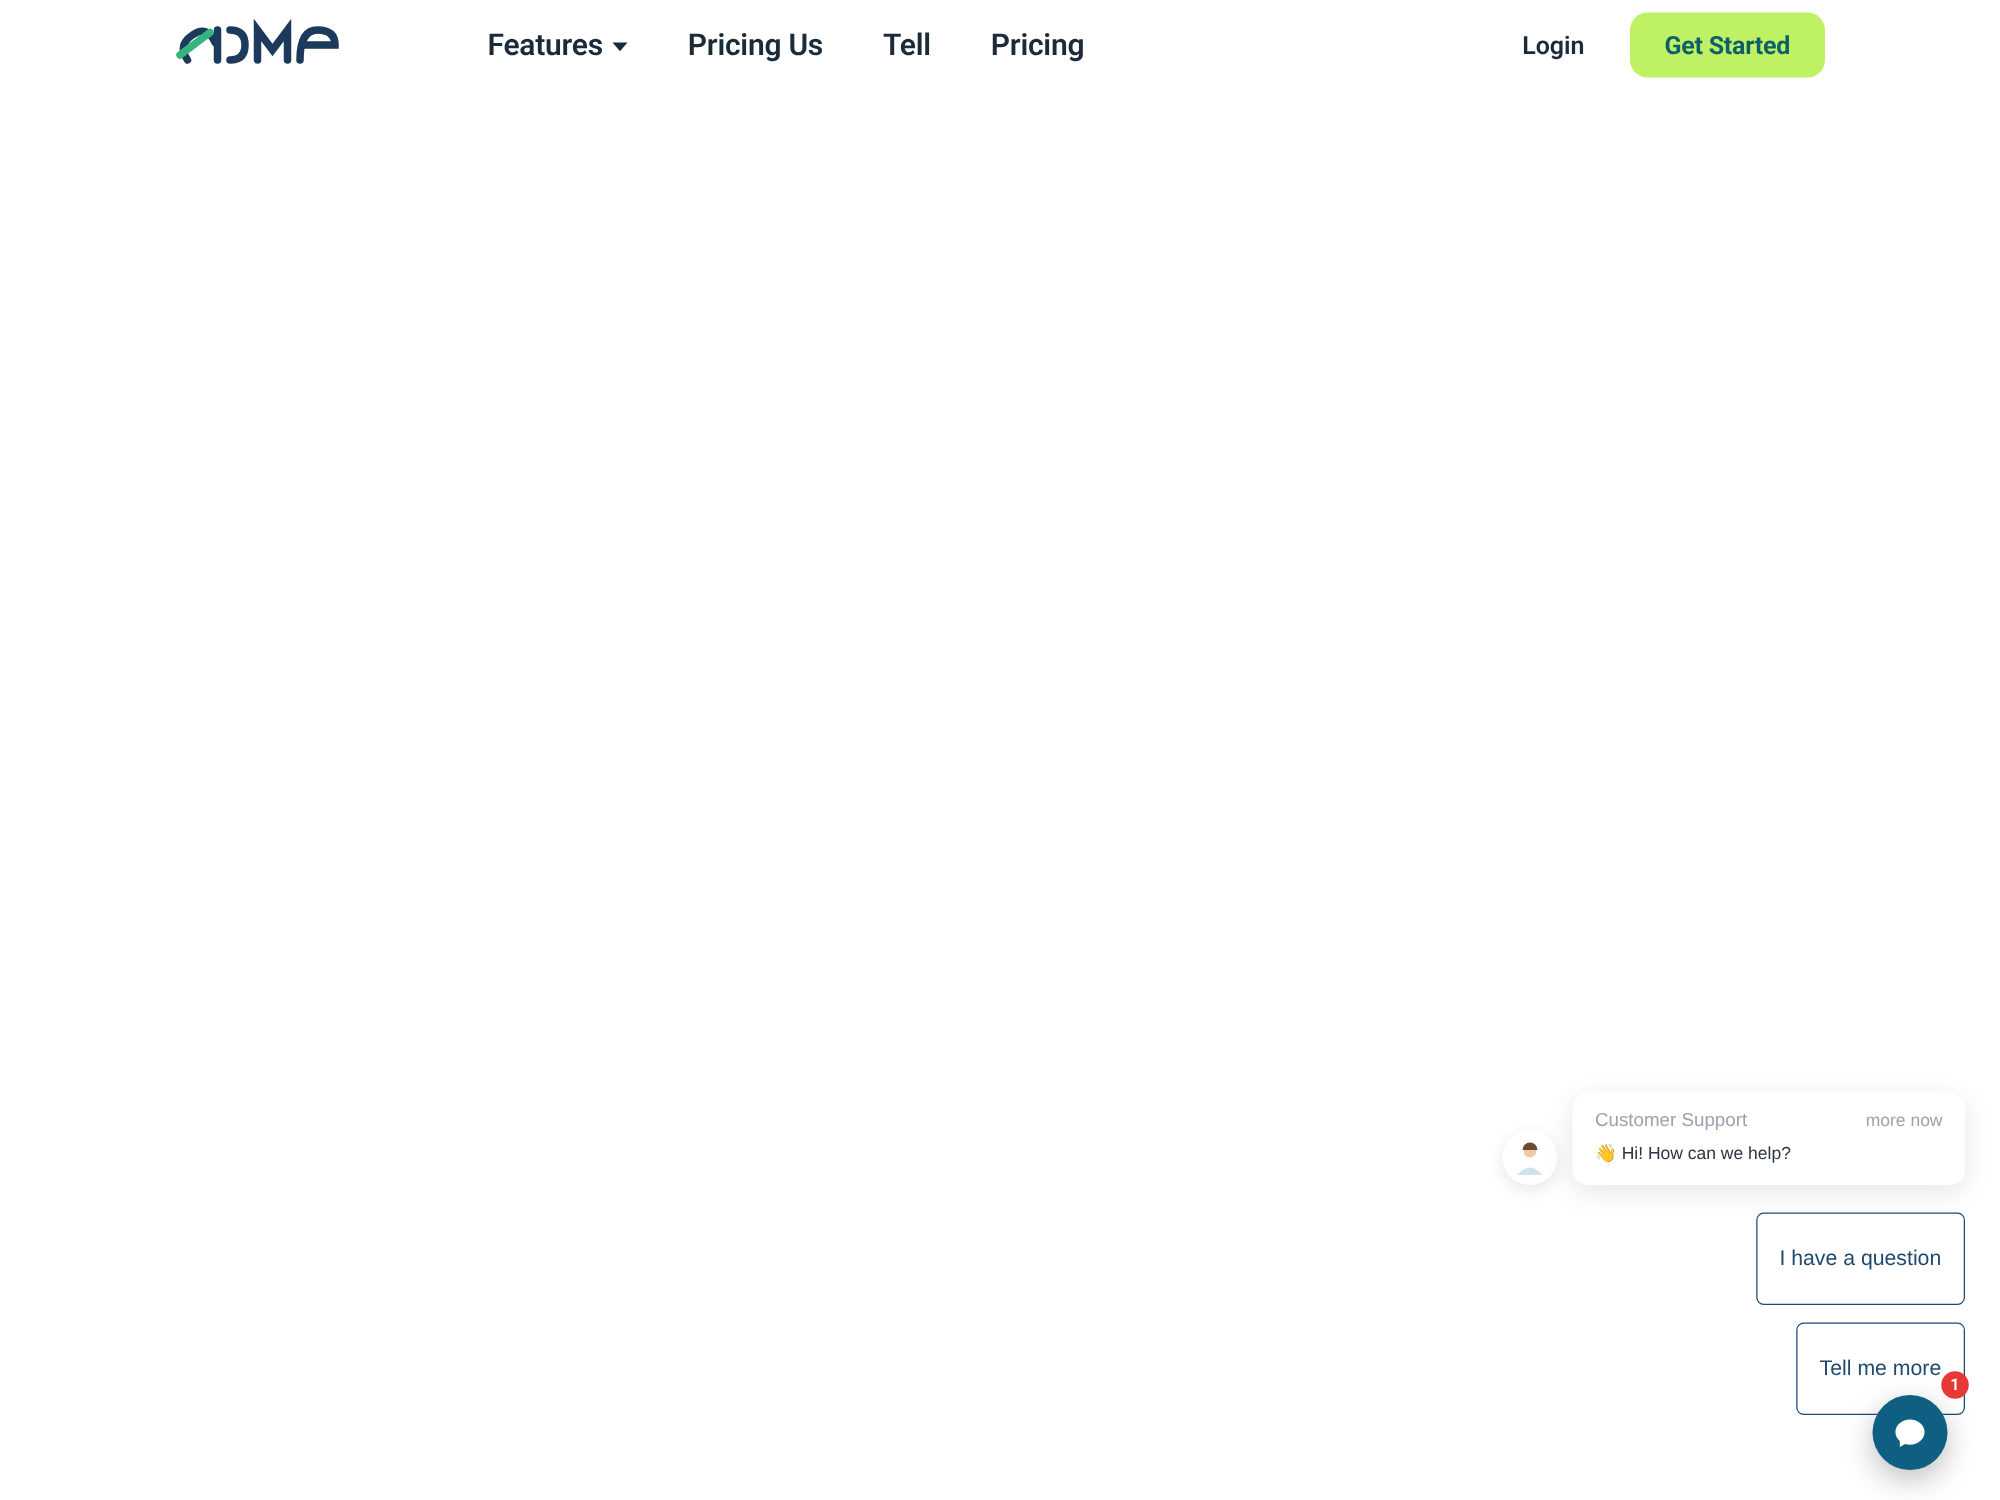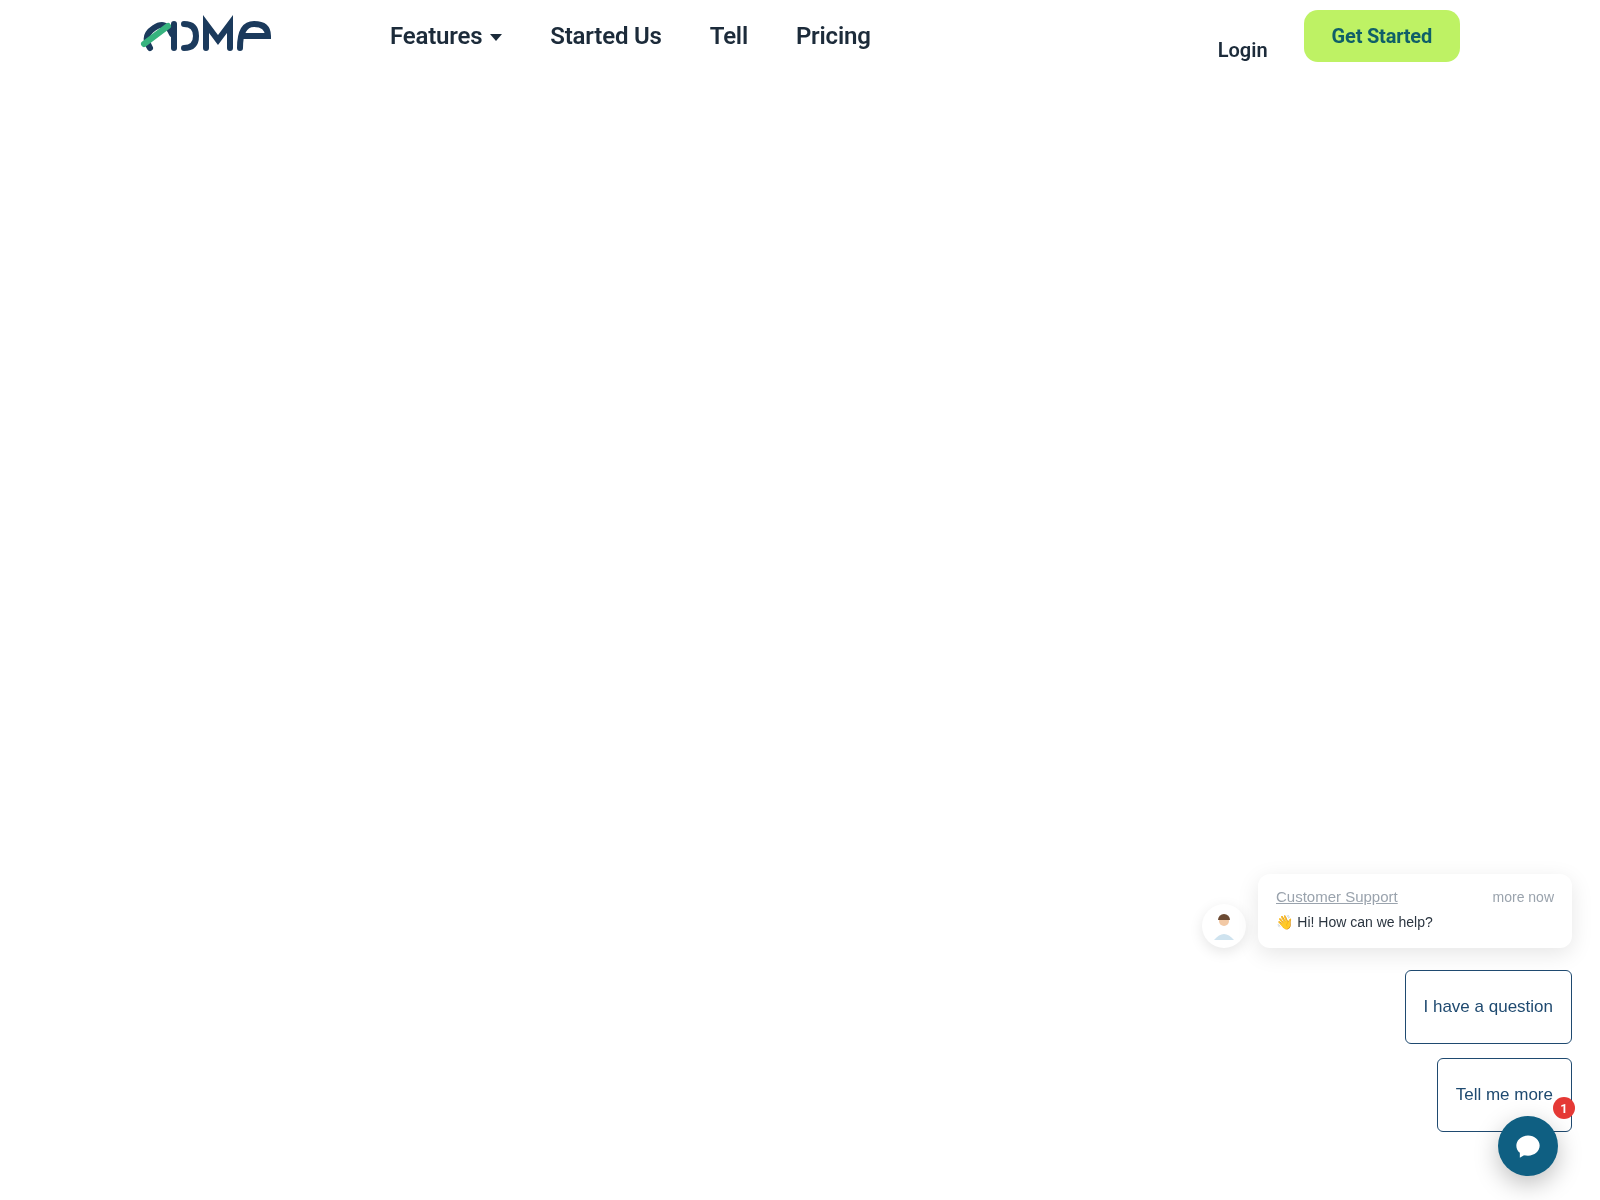--- a/index.html
+++ b/index.html
@@ -46,21 +46,21 @@
   .nav-item .caret {
     width: 0; height: 0;
     border-left: 6px solid transparent;
     border-right: 6px solid transparent;
     border-top: 7px solid #1c2b3a;
     margin-top: 2px;
   }
   .header-right {
     margin-left: auto;
     display: flex;
-    align-items: flex-end;
+    align-items: center;
     gap: 36px;
   }
   .login {
     font-size: 20px;
     font-weight: 600;
     color: #1c2b3a;
     cursor: pointer;
   }
   .cta {
     background: #bef264;
@@ -108,21 +108,20 @@
   }
   .bubble-header {
     display: flex;
     justify-content: space-between;
     align-items: baseline;
     margin-bottom: 8px;
   }
   .bubble-sender {
     color: #9aa3ad;
     font-size: 15px;
-    text-decoration: underline;
   }
   .bubble-time {
     color: #9aa3ad;
     font-size: 14px;
   }
   .bubble-text {
     color: #2b3540;
     font-size: 14px;
     line-height: 1.35;
   }
@@ -225,21 +224,21 @@
       </g>
     </svg>
   </div>
 
   <nav class="nav">
     <div class="nav-item">
       <span>Features</span>
       <span class="caret"></span>
     </div>
     <div class="nav-item">
-      <span>Started Us</span>
+      <span>Pricing Us</span>
     </div>
     <div class="nav-item">
       <span>Tell</span>
     </div>
     <div class="nav-item">
       <span>Pricing</span>
     </div>
   </nav>
 
   <div class="header-right">

